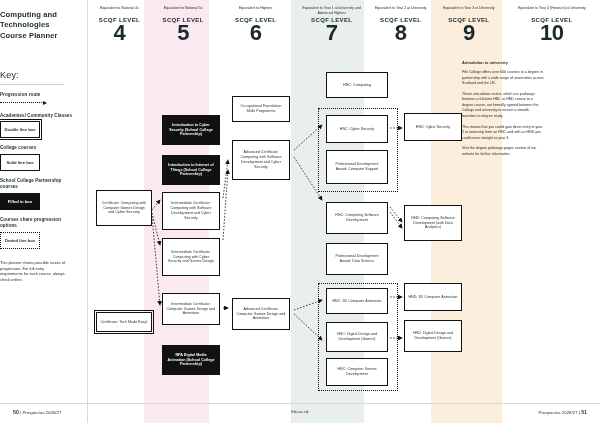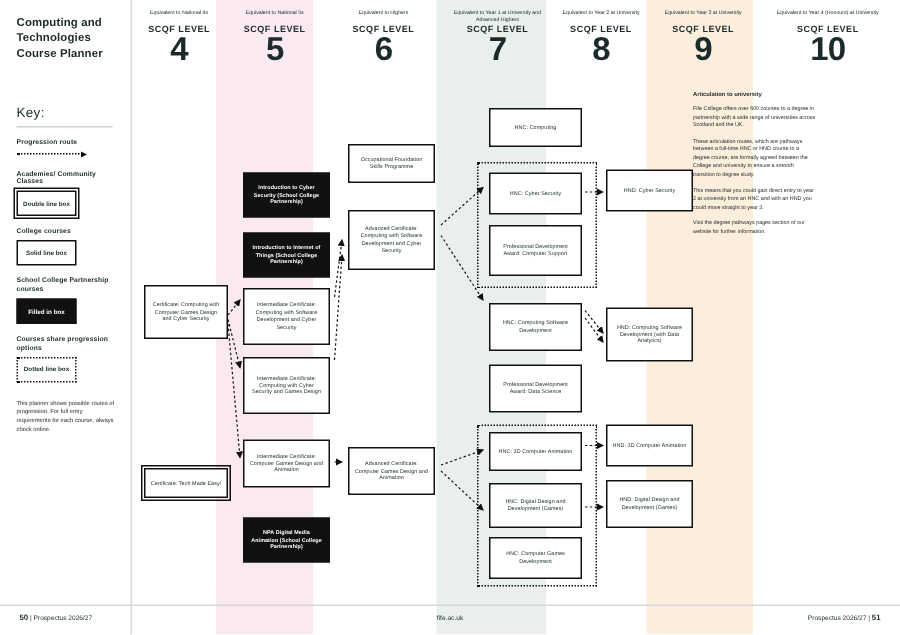--- a/index.html
+++ b/index.html
@@ -17,21 +17,21 @@
   .band{height:423px;}
   .band.l4{width:70px;background:#ffffff;}
   .band.l5{width:72px;background:#fbe9f1;}
   .band.l6{width:90px;background:#ffffff;}
   .band.l7{width:80px;background:#e9f0ec;}
   .band.l8{width:74px;background:#ffffff;}
   .band.l9{width:78px;background:#fbeedd;}
   .band.l10{width:108px;background:#ffffff;}
 
   
-  .sidebar{position:absolute;left:0;top:0;width:88px;height:423px;background:#fff;border-right:1px solid #d8d8d8;box-sizing:border-box;padding:10px 9px 0 11px;}
+  .sidebar{position:absolute;left:0;top:0;width:88px;height:423px;background:#fff;border-right:1px solid #d8d8d8;box-sizing:border-box;padding:10px 9px 0 0;}
   .planner-title{font-size:7.6px;font-weight:bold;line-height:1.35;letter-spacing:.1px;}
   .key-head{font-size:9px;font-weight:normal;margin-top:29px;letter-spacing:.2px;}
   .key-rule{border-bottom:1px solid #cfcfcf;margin:4px 0 7px 0;width:64px;}
   .key-label{font-size:4.5px;font-weight:bold;line-height:1.3;margin-bottom:3px;letter-spacing:.1px;}
   .key-group{margin-bottom:7px;}
   .arrow-row{display:flex;align-items:center;gap:0;margin:1px 0 8px 0;}
   .dotline{flex:0 0 44px;border-top:1.2px dotted #111;height:0;}
   .arrowhead{width:0;height:0;border-left:4px solid #111;border-top:2.4px solid transparent;border-bottom:2.4px solid transparent;margin-left:-1px;}
   .kbox{width:40px;height:17px;display:flex;align-items:center;justify-content:center;text-align:center;font-size:4.2px;font-weight:bold;line-height:1.25;box-sizing:border-box;}
   .kbox.double{border:1px solid #111;outline:1px solid #111;outline-offset:1.4px;background:#fff;}

